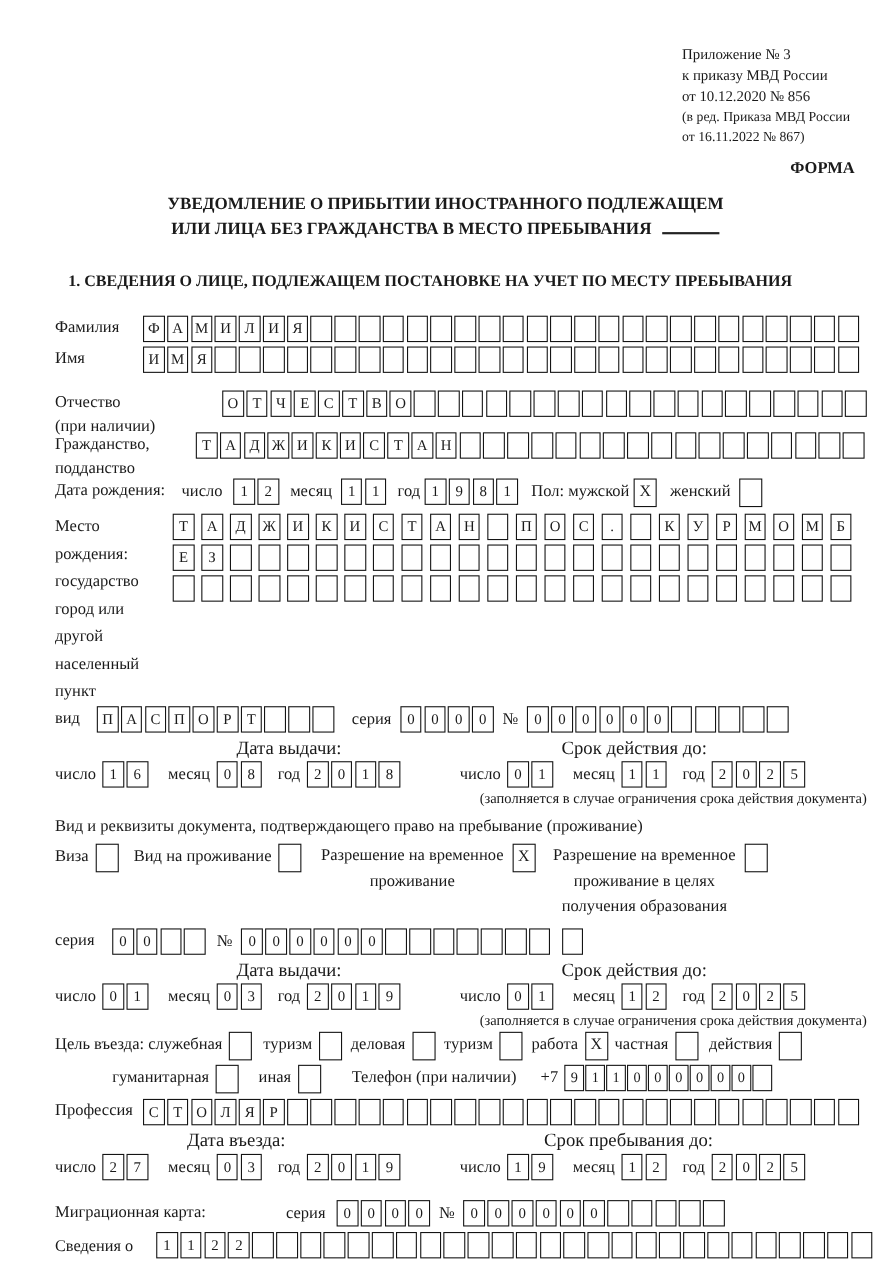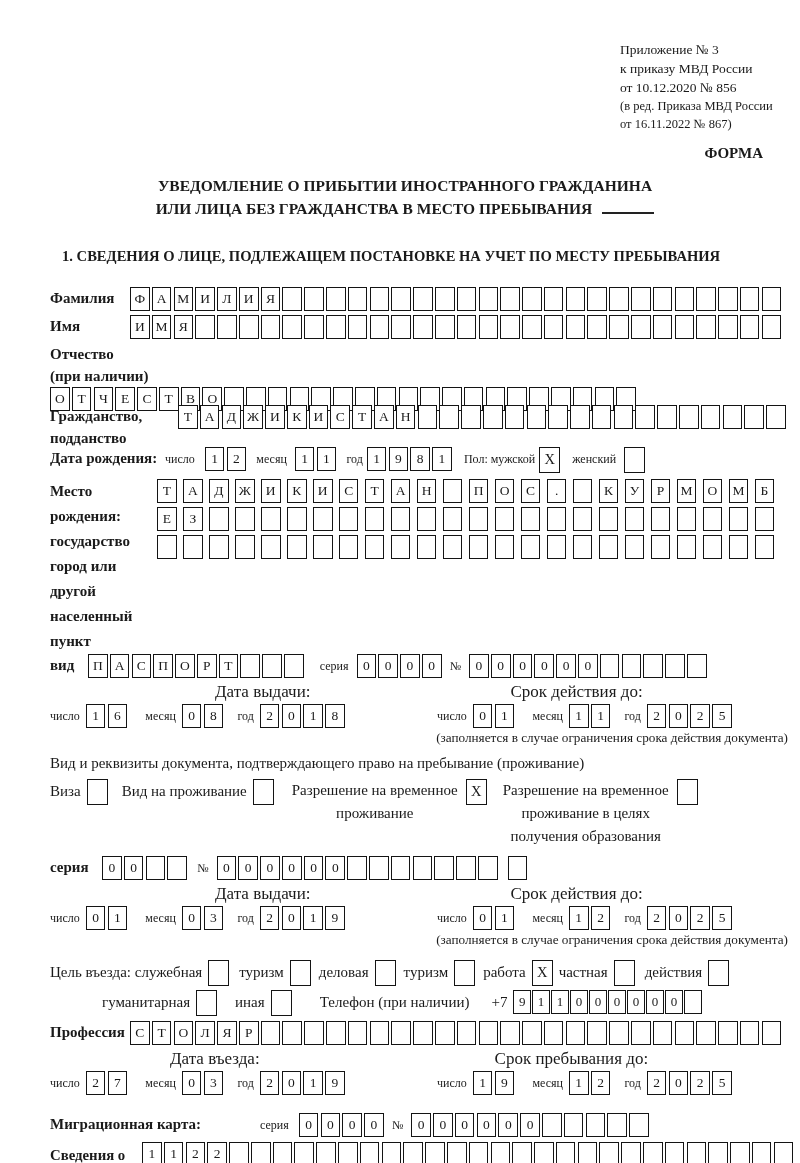--- a/index.html
+++ b/index.html
@@ -24,29 +24,29 @@
     font-size:13.5px;line-height:21px;
     vertical-align:top;background:#fff;
   }
   .cells-wide .cell{margin-right:6.4px;}
   .cells-sm .cell{width:17.4px;margin-right:1.6px;font-size:13px;}
   .cbx{display:inline-block;line-height:0;}
   .cbx .cell{width:21px;height:26px;font-size:14.5px;line-height:23px;margin-right:0;}
   
   .hdr{margin-left:570px;font-size:13.5px;line-height:19px;}
   .hdr .small{font-size:12.5px;line-height:18px;}
-  .forma{font-weight:bold;font-size:15px;text-align:right;padding-right:37px;margin-top:12px;}
+  .forma{font-weight:bold;font-size:15px;text-align:right;padding-right:23px;margin-top:12px;}
   .title{font-weight:bold;font-size:15.5px;text-align:center;line-height:23px;margin-top:12px;margin-right:40px;}
   .blankline{display:inline-block;width:52px;border-bottom:2px solid #222;height:13px;margin-left:10px;}
   .sec-h{font-weight:bold;font-size:14.6px;margin:28px 0 0 12px;}
   
   .row{display:flex;align-items:flex-start;}
-  .flabel{font-size:15px;flex-shrink:0;line-height:22px;font-weight:bold;}
+  .flabel{font-size:15px;flex-shrink:0;line-height:22px;}
   .lab2{display:block;}
-  .sub{font-size:12px;line-height:24px;}
+  .sub{font-size:15px;line-height:24px;}
   .gap8{display:inline-block;width:8px;}
   .centered-b{font-weight:bold;font-size:14.5px;text-align:center;margin:4px 40px 4px 0;}
   .footnote{font-size:13.2px;text-align:right;padding-right:12px;margin-top:2px;}
   .dates-labels{display:flex;font-size:17px;margin-top:4px;}
   .dates-row{display:flex;align-items:flex-start;margin-top:2px;padding-right:56px;}
   .dgroup{display:flex;align-items:flex-start;}
   .dgroup .sub{margin-right:6px;}
   .dgroup .cells{margin-right:10px;}
   .plain{font-size:15px;line-height:23px;}
   .opt-lines{font-size:15px;line-height:23px;text-align:center;}
@@ -61,37 +61,37 @@
   <div class="hdr">
     <div>Приложение № 3</div>
     <div>к приказу МВД России</div>
     <div>от 10.12.2020 № 856</div>
     <div class="small">(в ред. Приказа МВД России</div>
     <div class="small">от 16.11.2022 № 867)</div>
   </div>
   <div class="forma">ФОРМА</div>
 
   <div class="title">
-    <div>УВЕДОМЛЕНИЕ О ПРИБЫТИИ ИНОСТРАННОГО ГРАЖДАНИНА</div>
+    <div>УВЕДОМЛЕНИЕ О ПРИБЫТИИ ИНОСТРАННОГО ПОДЛЕЖАЩЕМ</div>
     <div><span>ИЛИ ЛИЦА БЕЗ ГРАЖДАНСТВА В МЕСТО ПРЕБЫВАНИЯ</span><span class="blankline"></span></div>
   </div>
 
   <div class="sec-h">1. СВЕДЕНИЯ О ЛИЦЕ, ПОДЛЕЖАЩЕМ ПОСТАНОВКЕ НА УЧЕТ ПО МЕСТУ ПРЕБЫВАНИЯ</div>
 
   <div class="row" style="margin-top:22px;">
     <div class="flabel" style="width:80px;">Фамилия</div>
     <div class="cells"><span class="cell">Ф</span><span class="cell">А</span><span class="cell">М</span><span class="cell">И</span><span class="cell">Л</span><span class="cell">И</span><span class="cell">Я</span><span class="cell"></span><span class="cell"></span><span class="cell"></span><span class="cell"></span><span class="cell"></span><span class="cell"></span><span class="cell"></span><span class="cell"></span><span class="cell"></span><span class="cell"></span><span class="cell"></span><span class="cell"></span><span class="cell"></span><span class="cell"></span><span class="cell"></span><span class="cell"></span><span class="cell"></span><span class="cell"></span><span class="cell"></span><span class="cell"></span><span class="cell"></span><span class="cell"></span><span class="cell"></span></div>
   </div>
 
   <div class="row" style="margin-top:4px;">
     <div class="flabel" style="width:80px;">Имя</div>
     <div class="cells"><span class="cell">И</span><span class="cell">М</span><span class="cell">Я</span><span class="cell"></span><span class="cell"></span><span class="cell"></span><span class="cell"></span><span class="cell"></span><span class="cell"></span><span class="cell"></span><span class="cell"></span><span class="cell"></span><span class="cell"></span><span class="cell"></span><span class="cell"></span><span class="cell"></span><span class="cell"></span><span class="cell"></span><span class="cell"></span><span class="cell"></span><span class="cell"></span><span class="cell"></span><span class="cell"></span><span class="cell"></span><span class="cell"></span><span class="cell"></span><span class="cell"></span><span class="cell"></span><span class="cell"></span><span class="cell"></span></div>
   </div>
 
-  <div class="row" style="margin-top:4px;flex-direction:column;">
+  <div class="row" style="margin-top:16px;">
     <div class="flabel" style="width:152px;">
       <span>Отчество</span>
       <span class="lab2">(при наличии)</span>
     </div>
     <div class="cells"><span class="cell">О</span><span class="cell">Т</span><span class="cell">Ч</span><span class="cell">Е</span><span class="cell">С</span><span class="cell">Т</span><span class="cell">В</span><span class="cell">О</span><span class="cell"></span><span class="cell"></span><span class="cell"></span><span class="cell"></span><span class="cell"></span><span class="cell"></span><span class="cell"></span><span class="cell"></span><span class="cell"></span><span class="cell"></span><span class="cell"></span><span class="cell"></span><span class="cell"></span><span class="cell"></span><span class="cell"></span><span class="cell"></span><span class="cell"></span><span class="cell"></span><span class="cell"></span></div>
   </div>
 
   <div class="row" style="margin-top:-6px;">
     <div class="flabel" style="width:128px;">
       <span>Гражданство,</span>
@@ -212,21 +212,21 @@
       <span class="sub">число</span>
       <span class="cells"><span class="cell">0</span><span class="cell">1</span></span>
       <span class="sub" style="margin-left:6px;">месяц</span>
       <span class="cells"><span class="cell">1</span><span class="cell">2</span></span>
       <span class="sub" style="margin-left:2px;">год</span>
       <span class="cells"><span class="cell">2</span><span class="cell">0</span><span class="cell">2</span><span class="cell">5</span></span>
     </div>
   </div>
   <div class="footnote">(заполняется в случае ограничения срока действия документа)</div>
 
-  <div class="row" style="margin-top:12px;">
+  <div class="row" style="margin-top:2px;">
     <span class="plab" style="font-size:15px;line-height:25px;margin-right:6px;">Цель въезда: служебная</span>
     <span class="cbx"><span class="cell"></span></span>
     <span class="pair" style="margin-left:10px;">
         <span class="plab">туризм</span>
         <span class="cbx"><span class="cell"></span></span>
       </span>
     <span class="pair" style="margin-left:8px;">
         <span class="plab">деловая</span>
         <span class="cbx"><span class="cell"></span></span>
       </span>

